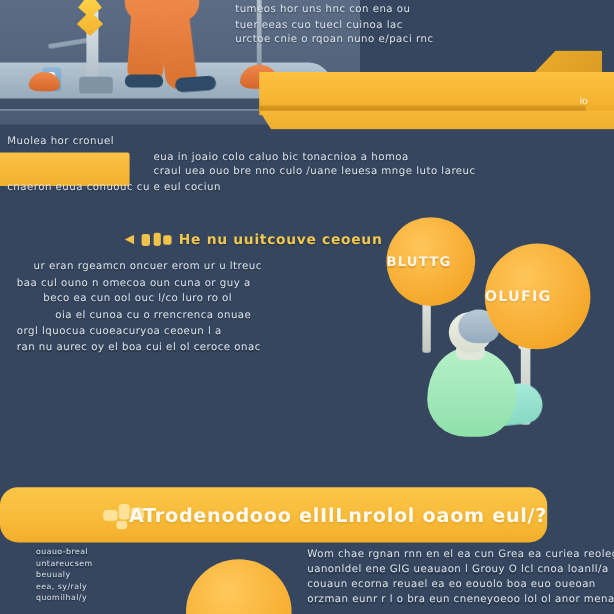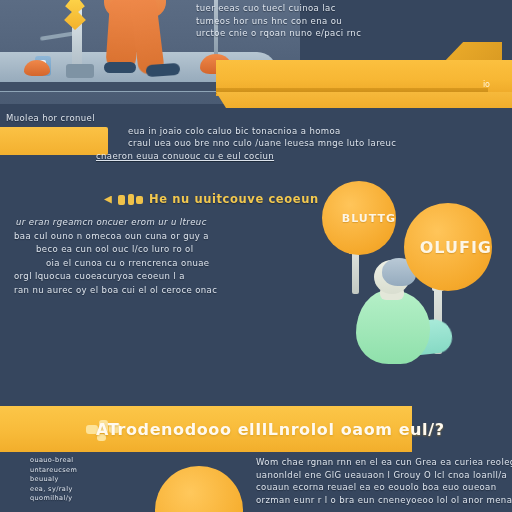--- a/index.html
+++ b/index.html
@@ -119,28 +119,28 @@
     filter:blur(.55px);text-shadow:0 1px 1px rgba(10,18,30,.5);white-space:nowrap;
   }
 
   
   .para-body{position:absolute;left:14px;top:216px;width:318px;}
   .para-body .ln{display:block;font-size:8.5px;line-height:13.6px;}
 
   
   .balloon{position:absolute;border-radius:50%;
     background:radial-gradient(circle at 38% 32%,#ffc55a,#f5a92c 70%,#e89a22 100%);
-    filter:blur(.35px);display:flex;align-items:center;justify-content:flex-end;}
+    filter:blur(.35px);display:flex;align-items:center;justify-content:flex-start;}
   .b1{left:322px;top:181px;width:74px;height:74px;}
   .b2{left:404px;top:203px;width:88px;height:88px;}
   .balloon span{
     color:#fdf6e6;font-size:11px;font-weight:bold;letter-spacing:1px;
     filter:blur(.6px);text-shadow:0 1px 1px rgba(180,120,20,.45);
   }
-  .b2 span{font-size:16px;}
+  .b2 span{font-size:12px;}
   .stick{position:absolute;background:linear-gradient(180deg,#dfe3de,#c3c9c2);filter:blur(.5px);border-radius:2px;}
   .stick-1{left:352px;top:248px;width:7px;height:46px;}
   .stick-1::before{content:"";position:absolute;left:-3px;top:-6px;width:13px;height:12px;
     background:#dfe3de;clip-path:polygon(50% 0,100% 100%,0 100%);}
   .stick-2{left:434px;top:288px;width:8px;height:66px;}
   .stick-2::before{content:"";position:absolute;left:-2px;top:-7px;width:12px;height:10px;background:#dfe3de;border-radius:2px;}
 
   
   .sitter{position:absolute;left:352px;top:258px;width:92px;height:108px;}
   .sit-body{position:absolute;left:4px;top:32px;width:74px;height:74px;
@@ -152,23 +152,23 @@
   .sit-head{position:absolute;left:22px;top:2px;width:36px;height:34px;
     background:linear-gradient(180deg,#eef0e6,#d9ded0);border-radius:50%;filter:blur(.5px);}
   .sit-hair{position:absolute;left:30px;top:0px;width:34px;height:28px;
     background:linear-gradient(180deg,#b9c9d6,#95abbe);
     border-radius:50% 50% 40% 46%;filter:blur(.6px);}
   .sit-neck{position:absolute;left:28px;top:28px;width:24px;height:14px;
     background:#e3e7d9;border-radius:6px;filter:blur(.6px);}
 
   
   .banner{
-    position:absolute;left:0;top:406px;width:412px;height:46px;
+    position:absolute;left:0;top:406px;width:456px;height:46px;
     background:linear-gradient(180deg,#fcc648 0%,#f8bb3a 55%,#f2ae2b 100%);
-    display:flex;align-items:center;filter:blur(.2px);
+    display:flex;align-items:center;filter:blur(.2px);border-radius:15px;
   }
   .banner-icon{position:relative;width:44px;height:22px;margin-left:86px;filter:blur(.6px);}
   .banner-icon b{position:absolute;background:#fde39a;border-radius:3px;display:block;}
   .banner-icon b:nth-child(1){left:0;top:7px;width:12px;height:9px;}
   .banner-icon b:nth-child(2){left:13px;top:2px;width:9px;height:13px;}
   .banner-icon b:nth-child(3){left:23px;top:5px;width:11px;height:10px;}
   .banner-icon b:nth-child(4){left:11px;top:16px;width:9px;height:7px;}
   .banner-title{
     margin-left:10px;color:#fffaf0;font-size:16px;font-weight:bold;letter-spacing:.6px;
     filter:blur(.6px);text-shadow:0 1px 2px rgba(190,135,20,.5);white-space:nowrap;
@@ -208,54 +208,54 @@
     <div class="cone cone-a"></div>
 
     <div class="torso"></div>
     <div class="leg leg-a"></div>
     <div class="leg leg-b"></div>
     <div class="shoe shoe-a"></div>
     <div class="shoe shoe-b"></div>
   </div>
 
   <div class="para-top">
+    <span class="ptxt sm ln">tumeos hor uns hnc con ena ou</span>
     <span class="ptxt sm ln">tuer eeas cuo tuecl cuinoa lac</span>
-    <span class="ptxt sm ln">tumeos hor uns hnc con ena ou</span>
     <span class="ptxt sm ln">urctoe cnie o rqoan nuno e/paci rnc</span>
   </div>
 
   <div class="ribbon-wrap">
     <div class="ribbon-fold"></div>
     <div class="ribbon-main"></div>
     <div class="ribbon-edge"></div>
     <div class="ribbon-tail"></div>
     <span class="ribbon-txt">io</span>
   </div>
 
   <div class="yellow-block"></div>
 
   <div class="para-mid">
     <span class="ptxt sm ln">Muolea hor cronuel</span>
     <span class="ptxt sm ln" style="margin-left:122px;">eua in joaio colo caluo bic tonacnioa a homoa</span>
     <span class="ptxt sm ln" style="margin-left:122px;">craul uea ouo bre nno culo /uane leuesa mnge luto lareuc</span>
-    <span class="ptxt sm ln" style="margin-left:90px;text-decoration:underline;">cnaeron euua conuouc cu e eul cociun</span>
+    <span class="ptxt sm ln" style="">cnaeron euua conuouc cu e eul cociun</span>
   </div>
 
   <div class="sec-head">
     <span class="sec-icon">
         <b></b>
         <b></b>
         <b></b>
         <b></b>
       </span>
     <span class="sec-title">He nu uuitcouve ceoeun</span>
   </div>
 
   <div class="para-body">
-    <span class="ptxt ln" style="margin-left:2px;font-style:italic;">ur eran rgeamcn oncuer erom ur u ltreuc</span>
+    <span class="ptxt ln" style="margin-left:14px;">ur eran rgeamcn oncuer erom ur u ltreuc</span>
     <span class="ptxt ln">baa cul ouno n omecoa oun cuna or guy a</span>
     <span class="ptxt ln" style="margin-left:22px;">beco ea cun ool ouc l/co luro ro ol</span>
     <span class="ptxt ln" style="margin-left:32px;">oia el cunoa cu o rrencrenca onuae</span>
     <span class="ptxt ln" style="">orgl lquocua cuoeacuryoa ceoeun l a</span>
     <span class="ptxt ln">ran nu aurec oy el boa cui el ol ceroce onac</span>
   </div>
 
   <div class="stick stick-1"></div>
   <div class="stick stick-2"></div>
 

